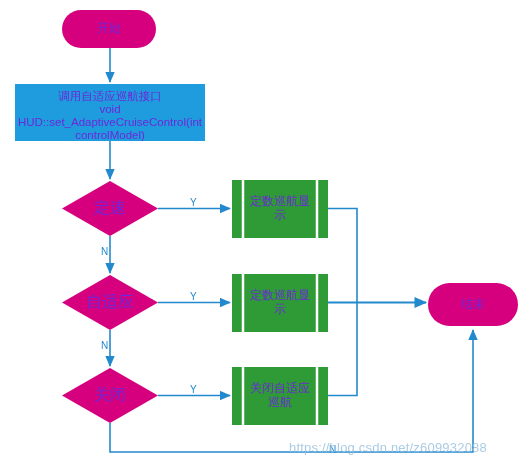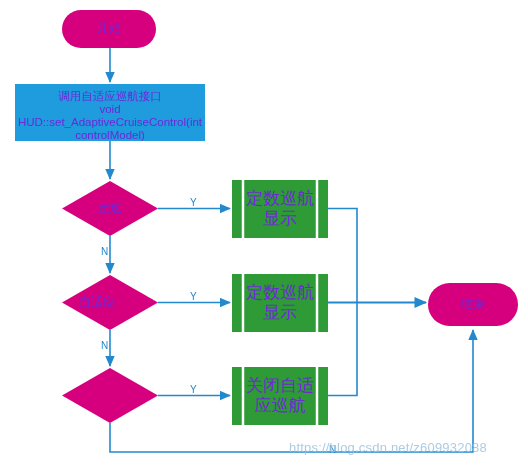--- a/index.html
+++ b/index.html
@@ -31,22 +31,22 @@
     align-items: center;
     justify-content: center;
     text-align: center;
     color: #6d28d9;
     pointer-events: none;
     white-space: pre-line;
     line-height: 1.15;
   }
   .terminal-label { font-size: 12px; }
   .process-label  { font-size: 11.5px; }
-  .decision-label { font-size: 12px; }
-  .predef-label   { font-size: 17px; border-radius: 24px; }
+  .decision-label { font-size: 16px; }
+  .predef-label   { font-size: 12px; border-radius: 24px; }
   .edge-label {
     position: absolute;
     font-size: 10px;
     color: #2389CE;
     pointer-events: none;
   }
   .watermark {
     position: absolute;
     font-size: 13px;
     color: #9dc3de;
@@ -123,22 +123,23 @@
 
   <div class="node-label terminal-label" style="left:62px; top:10px; width:94px; height:38px;">开始</div>
 
   <div class="node-label process-label" style="left:15px; top:84px; width:190px; height:64px;">调用自适应巡航接口
 void
 HUD::set_AdaptiveCruiseControl(int
 controlModel)</div>
 
   <div class="node-label decision-label" style="left:62px; top:181px; width:96px; height:55px;">定速</div>
 
-  <div class="node-label decision-label" style="left:49px; top:275px; width:96px; height:55px;">自适应</div>
+  <div class="node-label decision-label" style="left:62px; top:275px; width:96px; height:55px;">自适应</div>
 
+  <div class="node-label decision-label" style="left:62px; top:368px; width:96px; height:55px;">关闭</div>
 
   <div class="node-label predef-label" style="left:245px; top:180px; width:70px; height:58px;">定数巡航显示</div>
 
   <div class="node-label predef-label" style="left:245px; top:274px; width:70px; height:58px;">定数巡航显示</div>
 
   <div class="node-label predef-label" style="left:245px; top:367px; width:70px; height:58px;">关闭自适应巡航</div>
 
   <div class="node-label terminal-label" style="left:428px; top:283px; width:90px; height:43px;">结束</div>
 
   <div class="edge-label" style="left:190px; top:197px;">Y</div>

